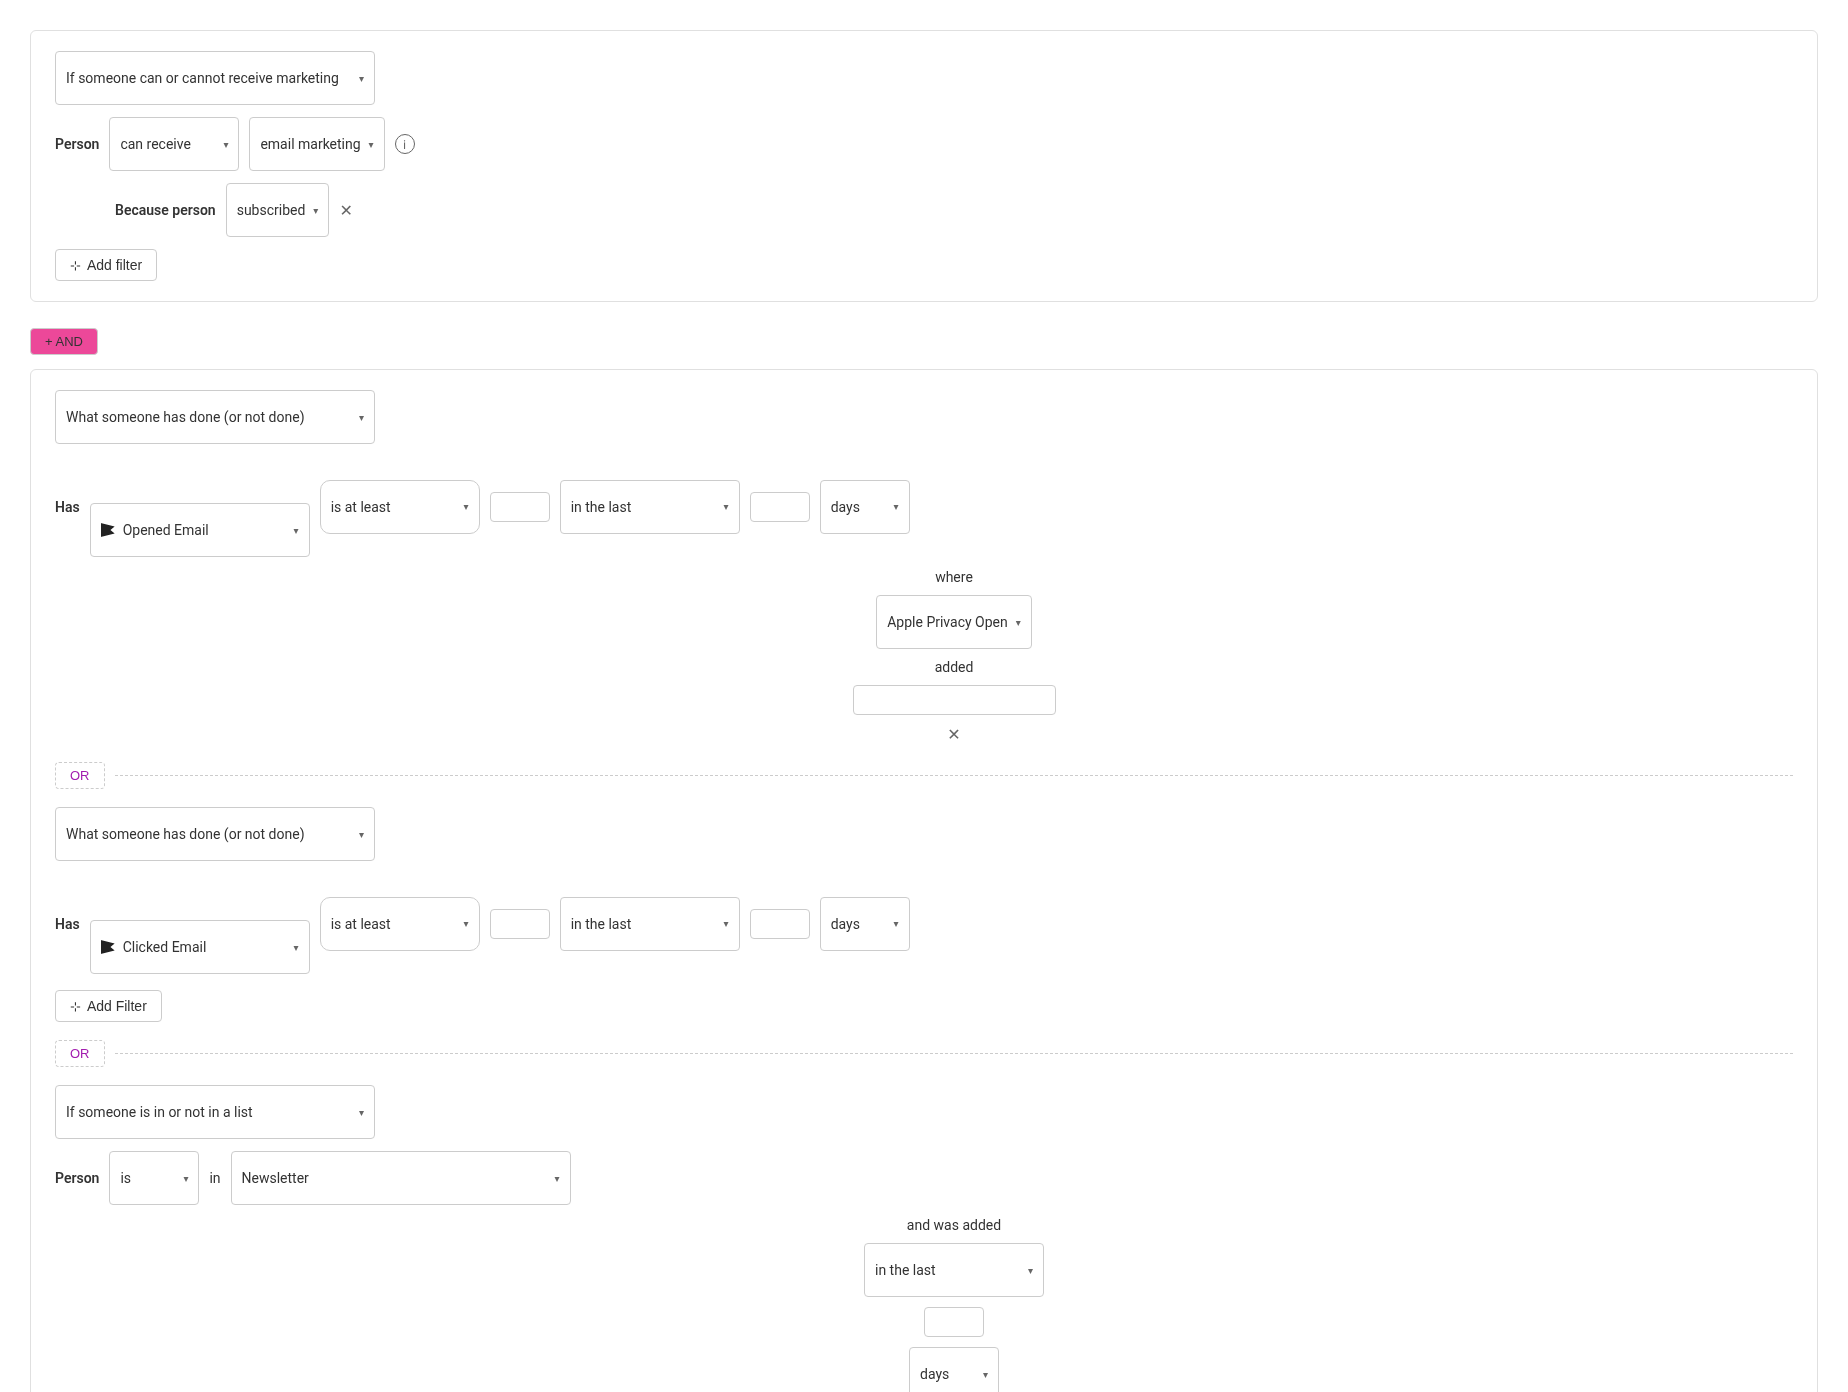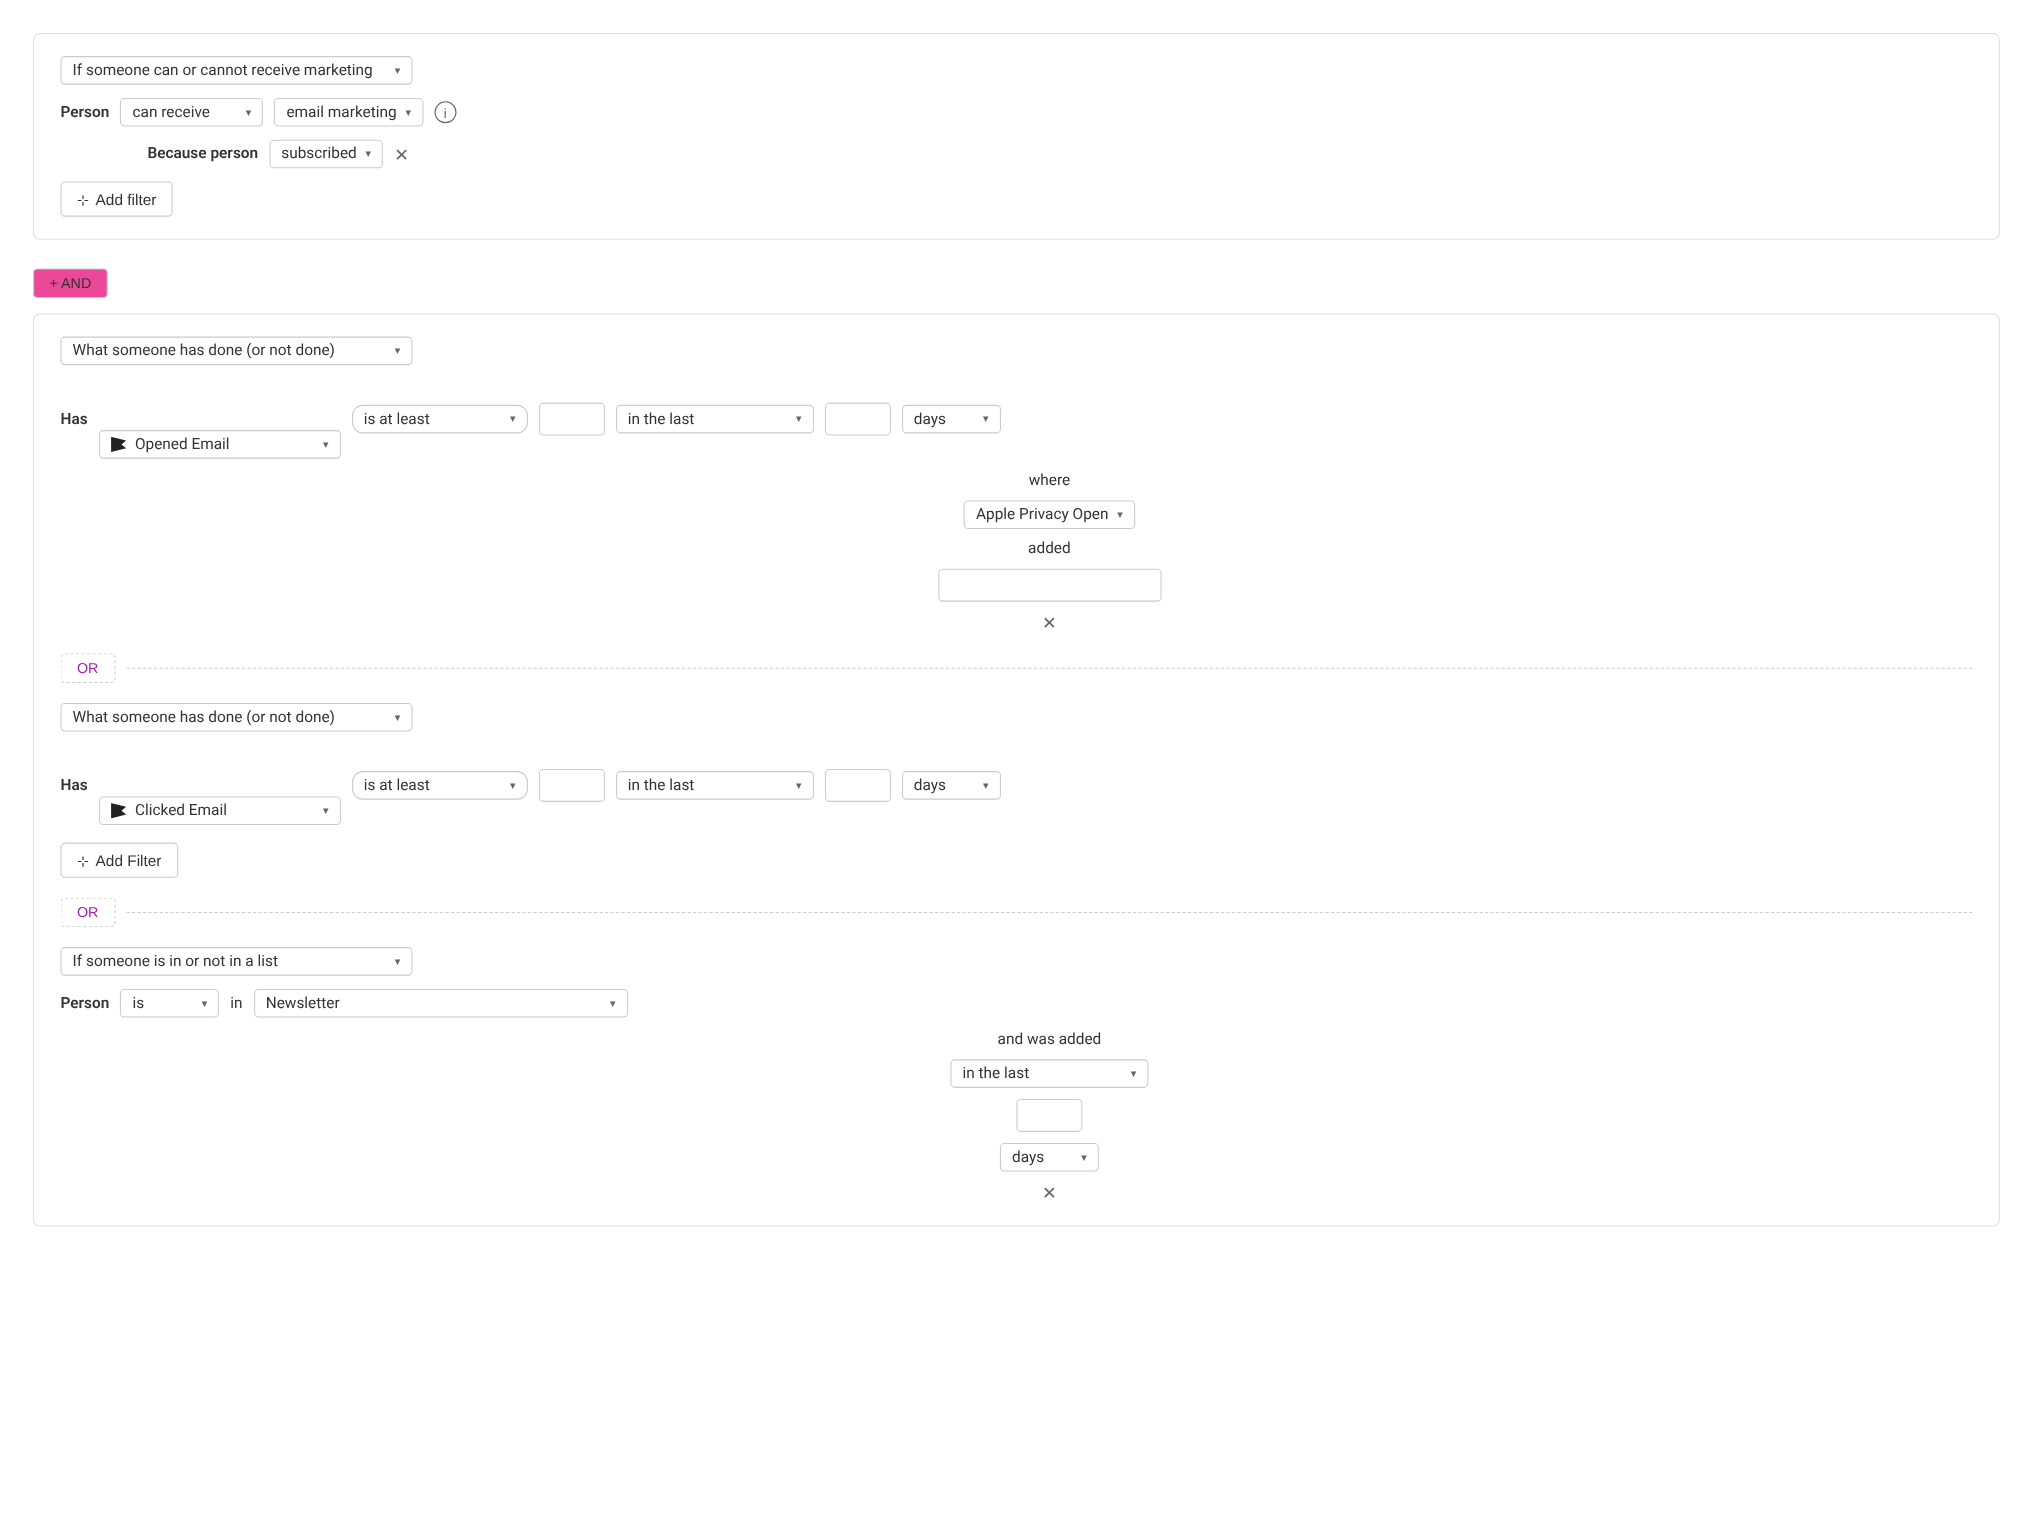--- a/index.html
+++ b/index.html
@@ -41,21 +41,21 @@
       font-size: 14px;
       min-width: fit-content;
       white-space: nowrap;
     }
 
     .select-dropdown {
       display: flex;
       align-items: center;
       border: 1px solid #ccc;
       border-radius: 4px;
-      padding: 4px 10px;
+      padding: 18px 10px;
       background: #fff;
       cursor: pointer;
       gap: 8px;
       white-space: nowrap;
       font-size: 14px;
     }
 
     .select-dropdown .chevron {
       margin-left: auto;
       color: #666;
@@ -215,21 +215,21 @@
       min-width: 150px;
     }
 
     .where-row {
       margin-left: 60px;
       margin-bottom: 10px;
       flex-direction: column;
     }
 
     .because-row {
-      margin-left: 79px;
+      margin-left: 60px;
     }
   </style>
 </head>
 <body>
 
 <div class="condition-block">
   <div class="row">
     <div class="select-dropdown select-main">
       <span>If someone can or cannot receive marketing</span>
       <span class="chevron">▾</span>

